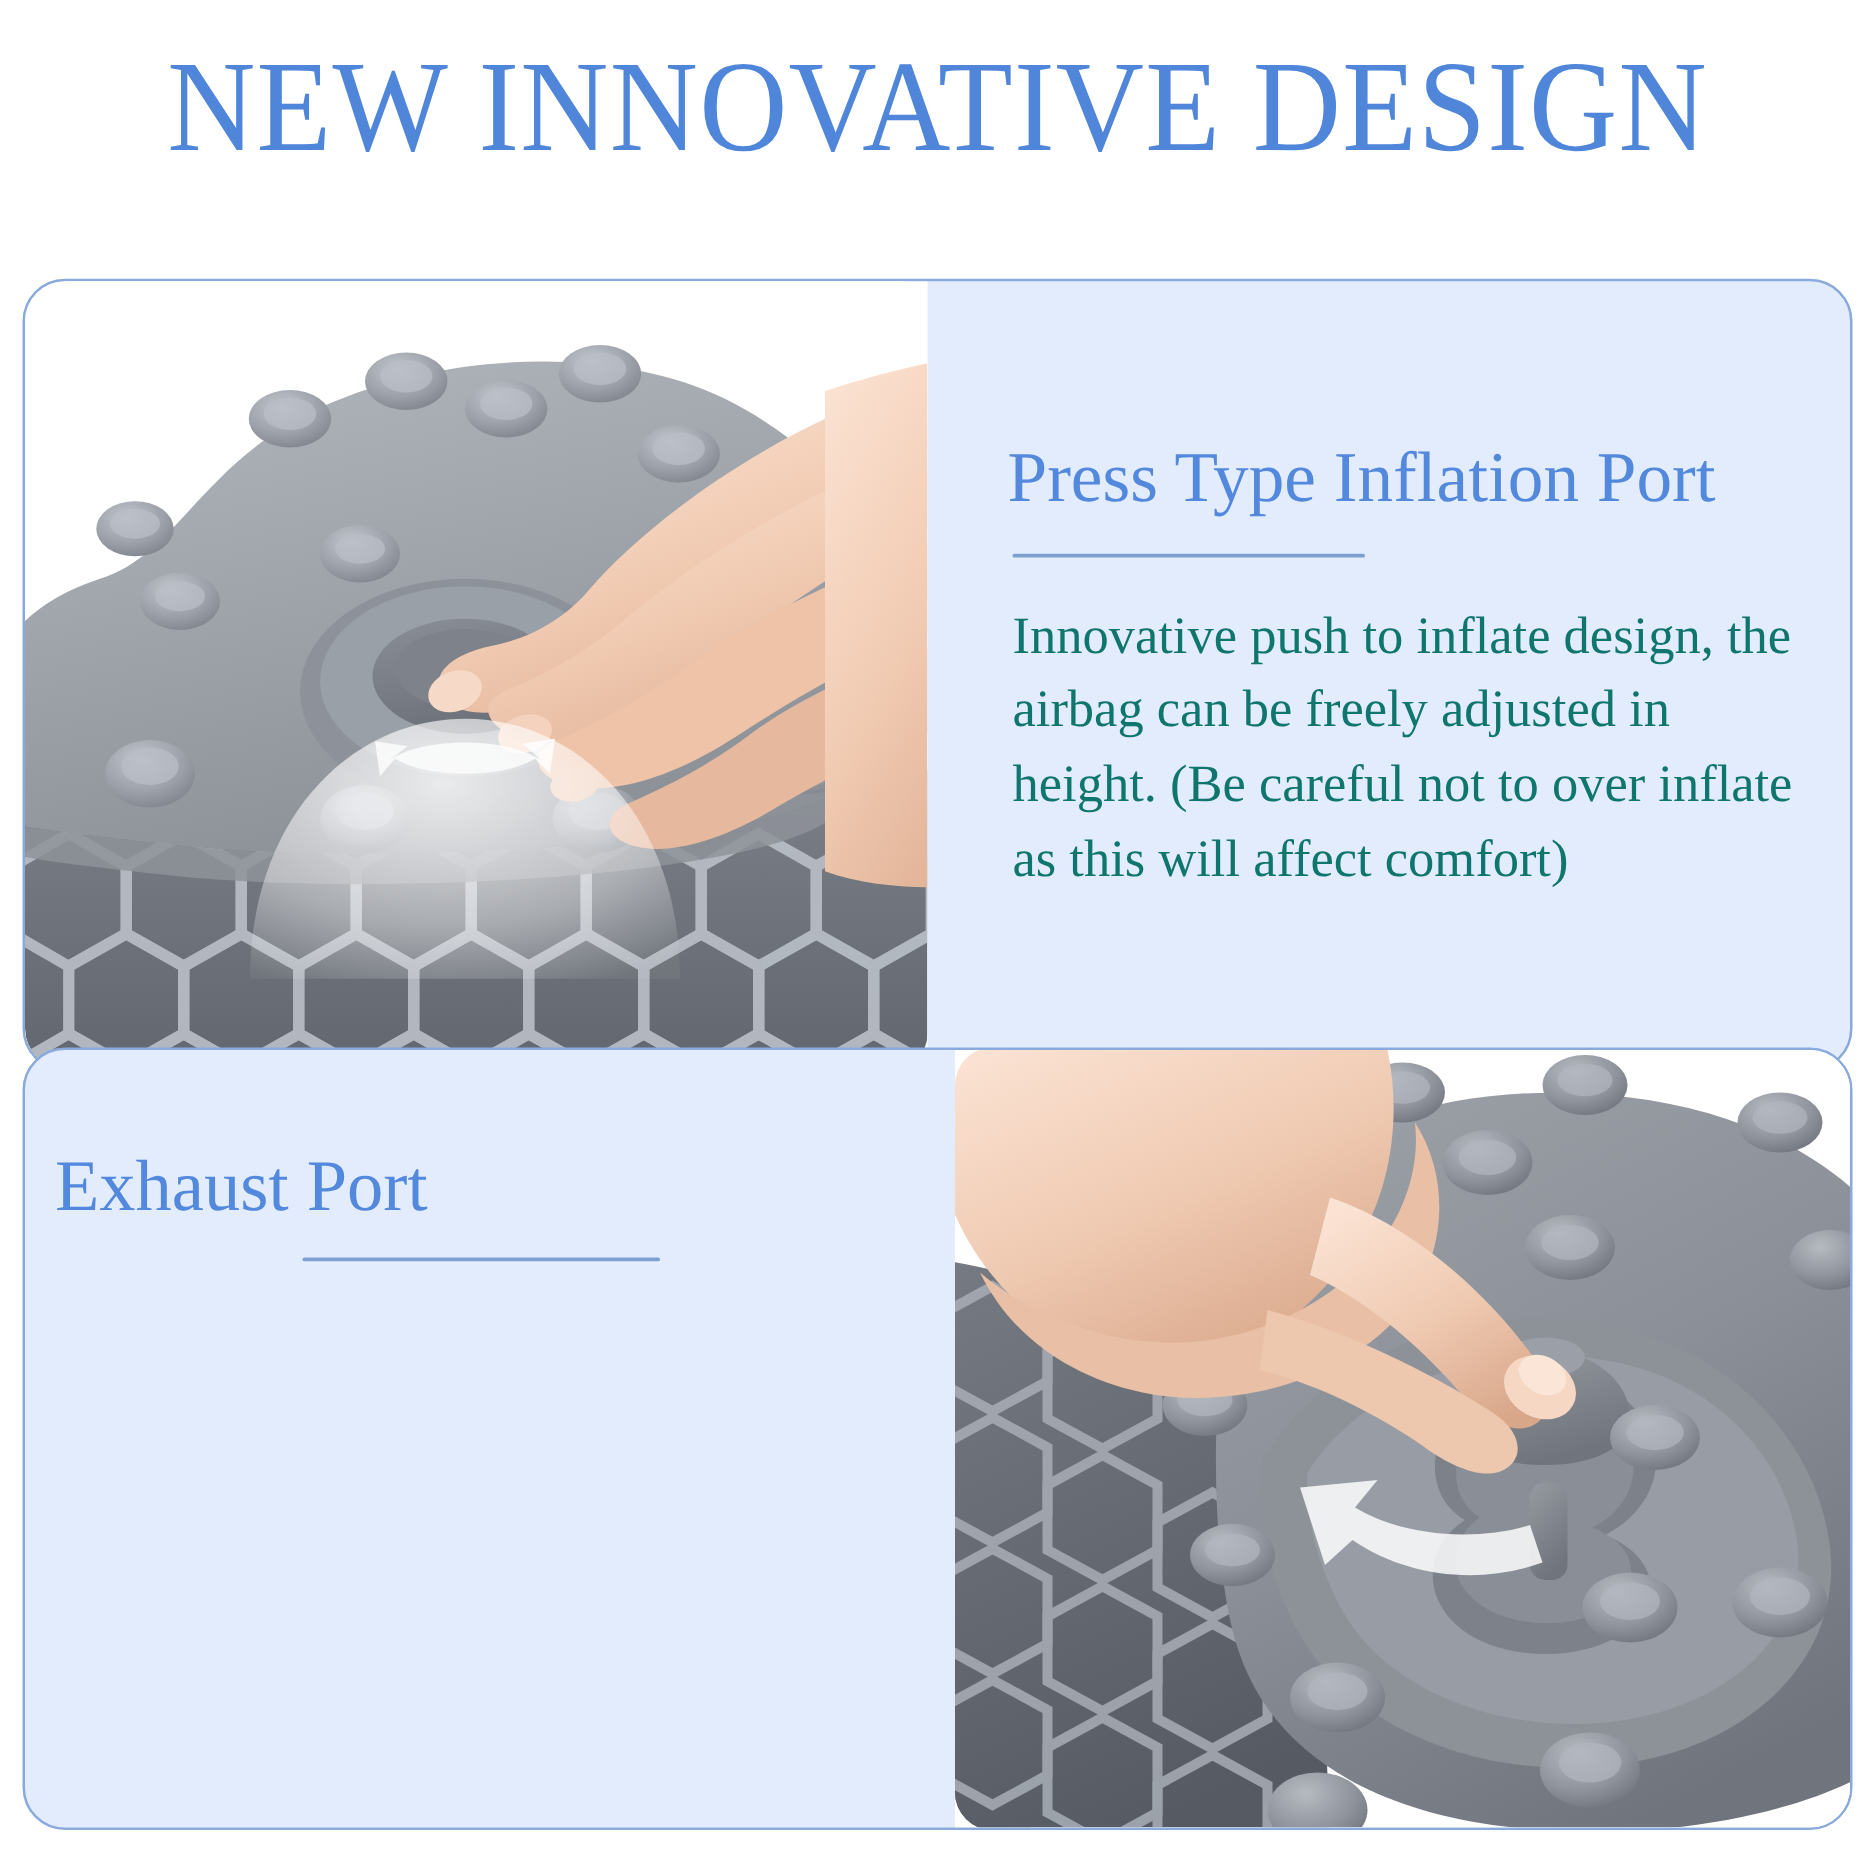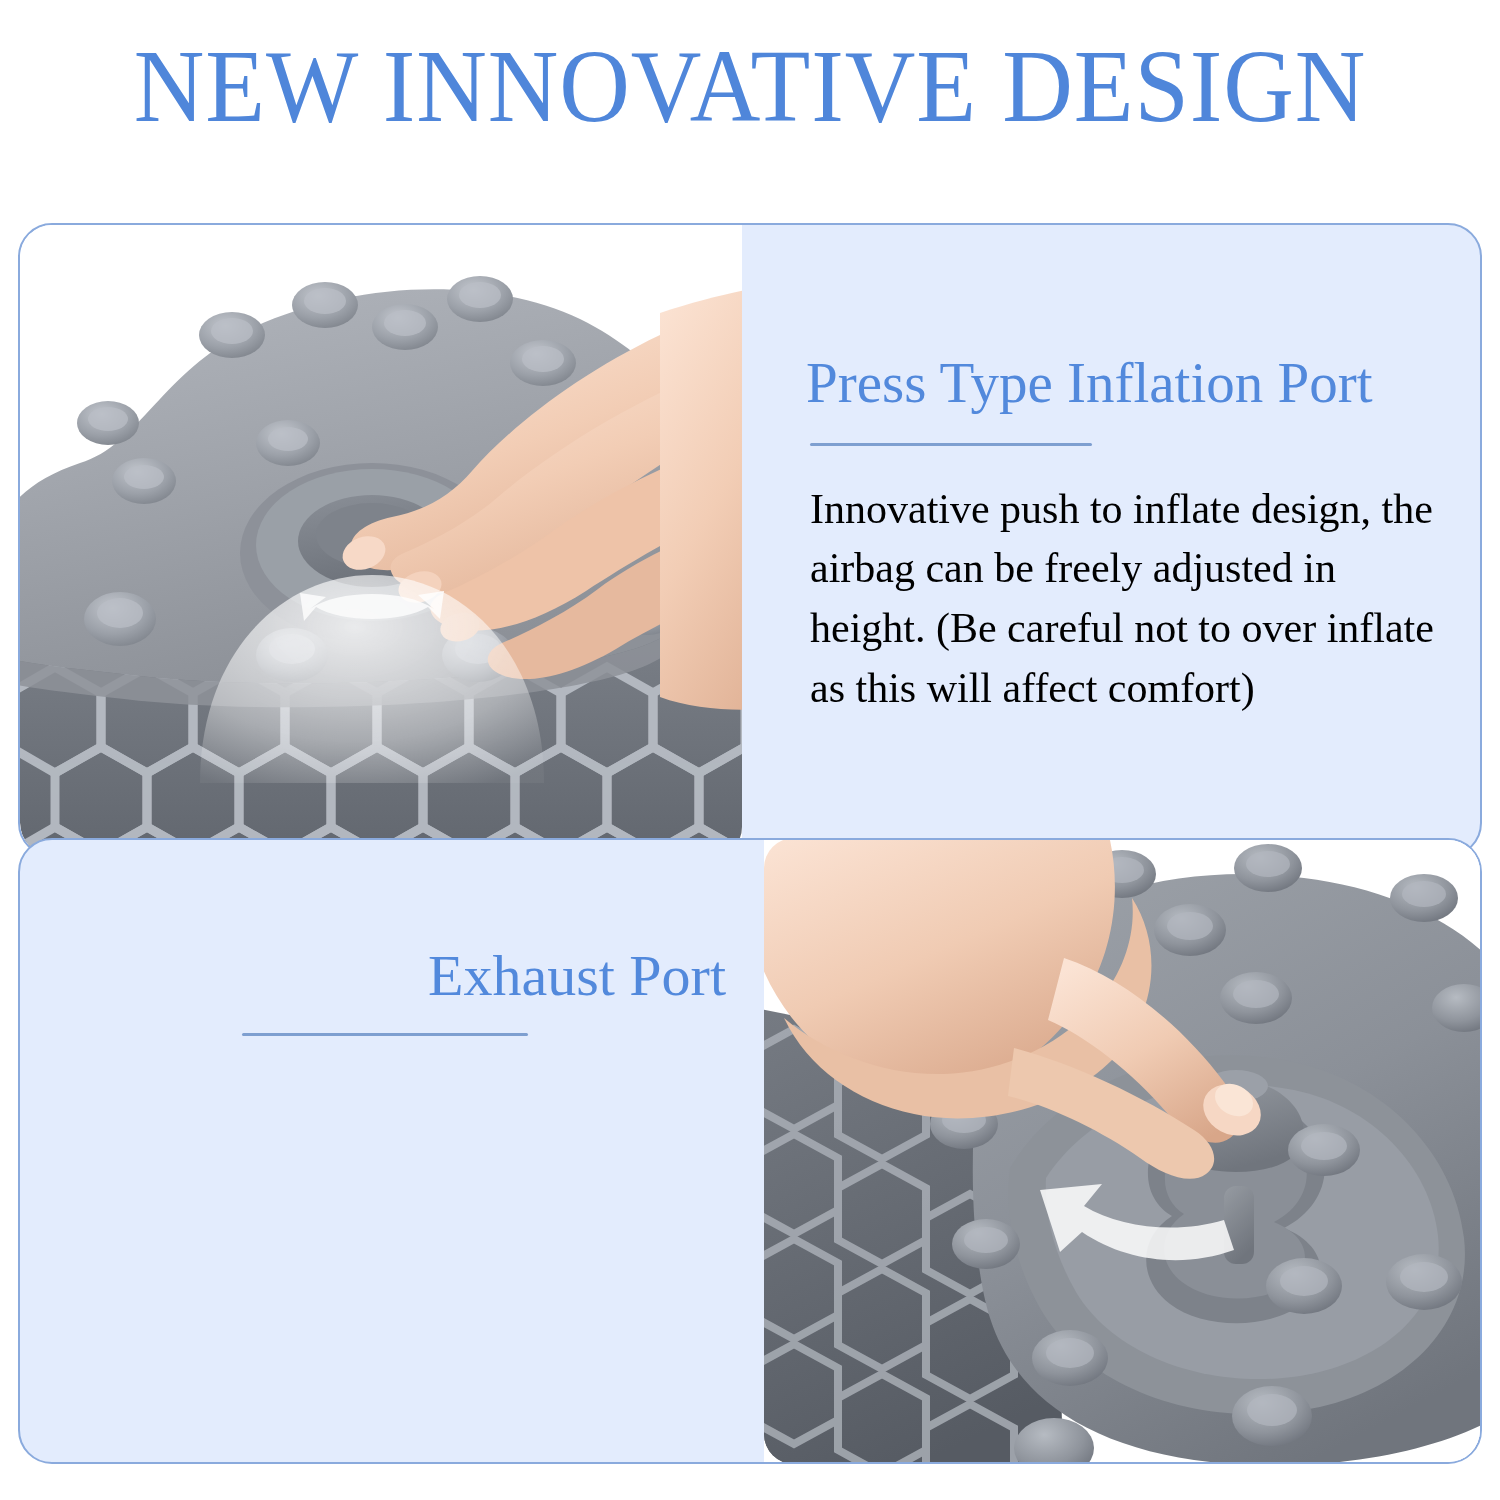--- a/index.html
+++ b/index.html
@@ -40,21 +40,21 @@
 
   
   .photo{position:absolute;top:0;height:100%;overflow:hidden;background:#ffffff;}
   #photo-top{left:0;width:722px;border-radius:32px 0 0 32px;}
   #photo-bottom{left:744px;width:718px;border-radius:0 32px 32px 0;}
   .photo svg{display:block;width:100%;height:100%;}
 
   
   .textblock{position:absolute;box-sizing:border-box;}
   #text-top{left:770px;top:0;width:694px;height:100%;padding:128px 24px 0 16px;text-align:left;}
-  #text-bottom{left:0;top:0;width:740px;height:100%;padding:106px 34px 0 24px;text-align:right;}
+  #text-bottom{left:0;top:0;width:740px;height:100%;padding:79px 34px 0 24px;text-align:left;}
 
   .sec-heading{
     font-family:"Liberation Serif",serif;
     color:#5289dc;
     font-size:57px;
     line-height:1.05;
     margin:0;
     white-space:nowrap;
   }
   #text-bottom .sec-heading{font-size:58px;}
@@ -63,21 +63,21 @@
     height:3px;
     background:#7e9fd0;
     border-radius:2px;
     margin:30px 0 34px 0;
   }
   #text-top .divider{width:282px;margin-left:4px;}
   #text-bottom .divider{width:286px;margin-left:auto;margin-right:auto;margin-top:26px;margin-bottom:32px;}
 
   .body-text{
     font-family:"Liberation Serif",serif;
-    color:#000000;
+    color:#0f766e;
     font-size:42px;
     line-height:1.42;
     margin:0;
   }
   #text-top .body-text{padding-left:4px;}
   #text-bottom .body-text{font-size:41px;line-height:1.46;}
 </style>
 </head>
 <body>
 

